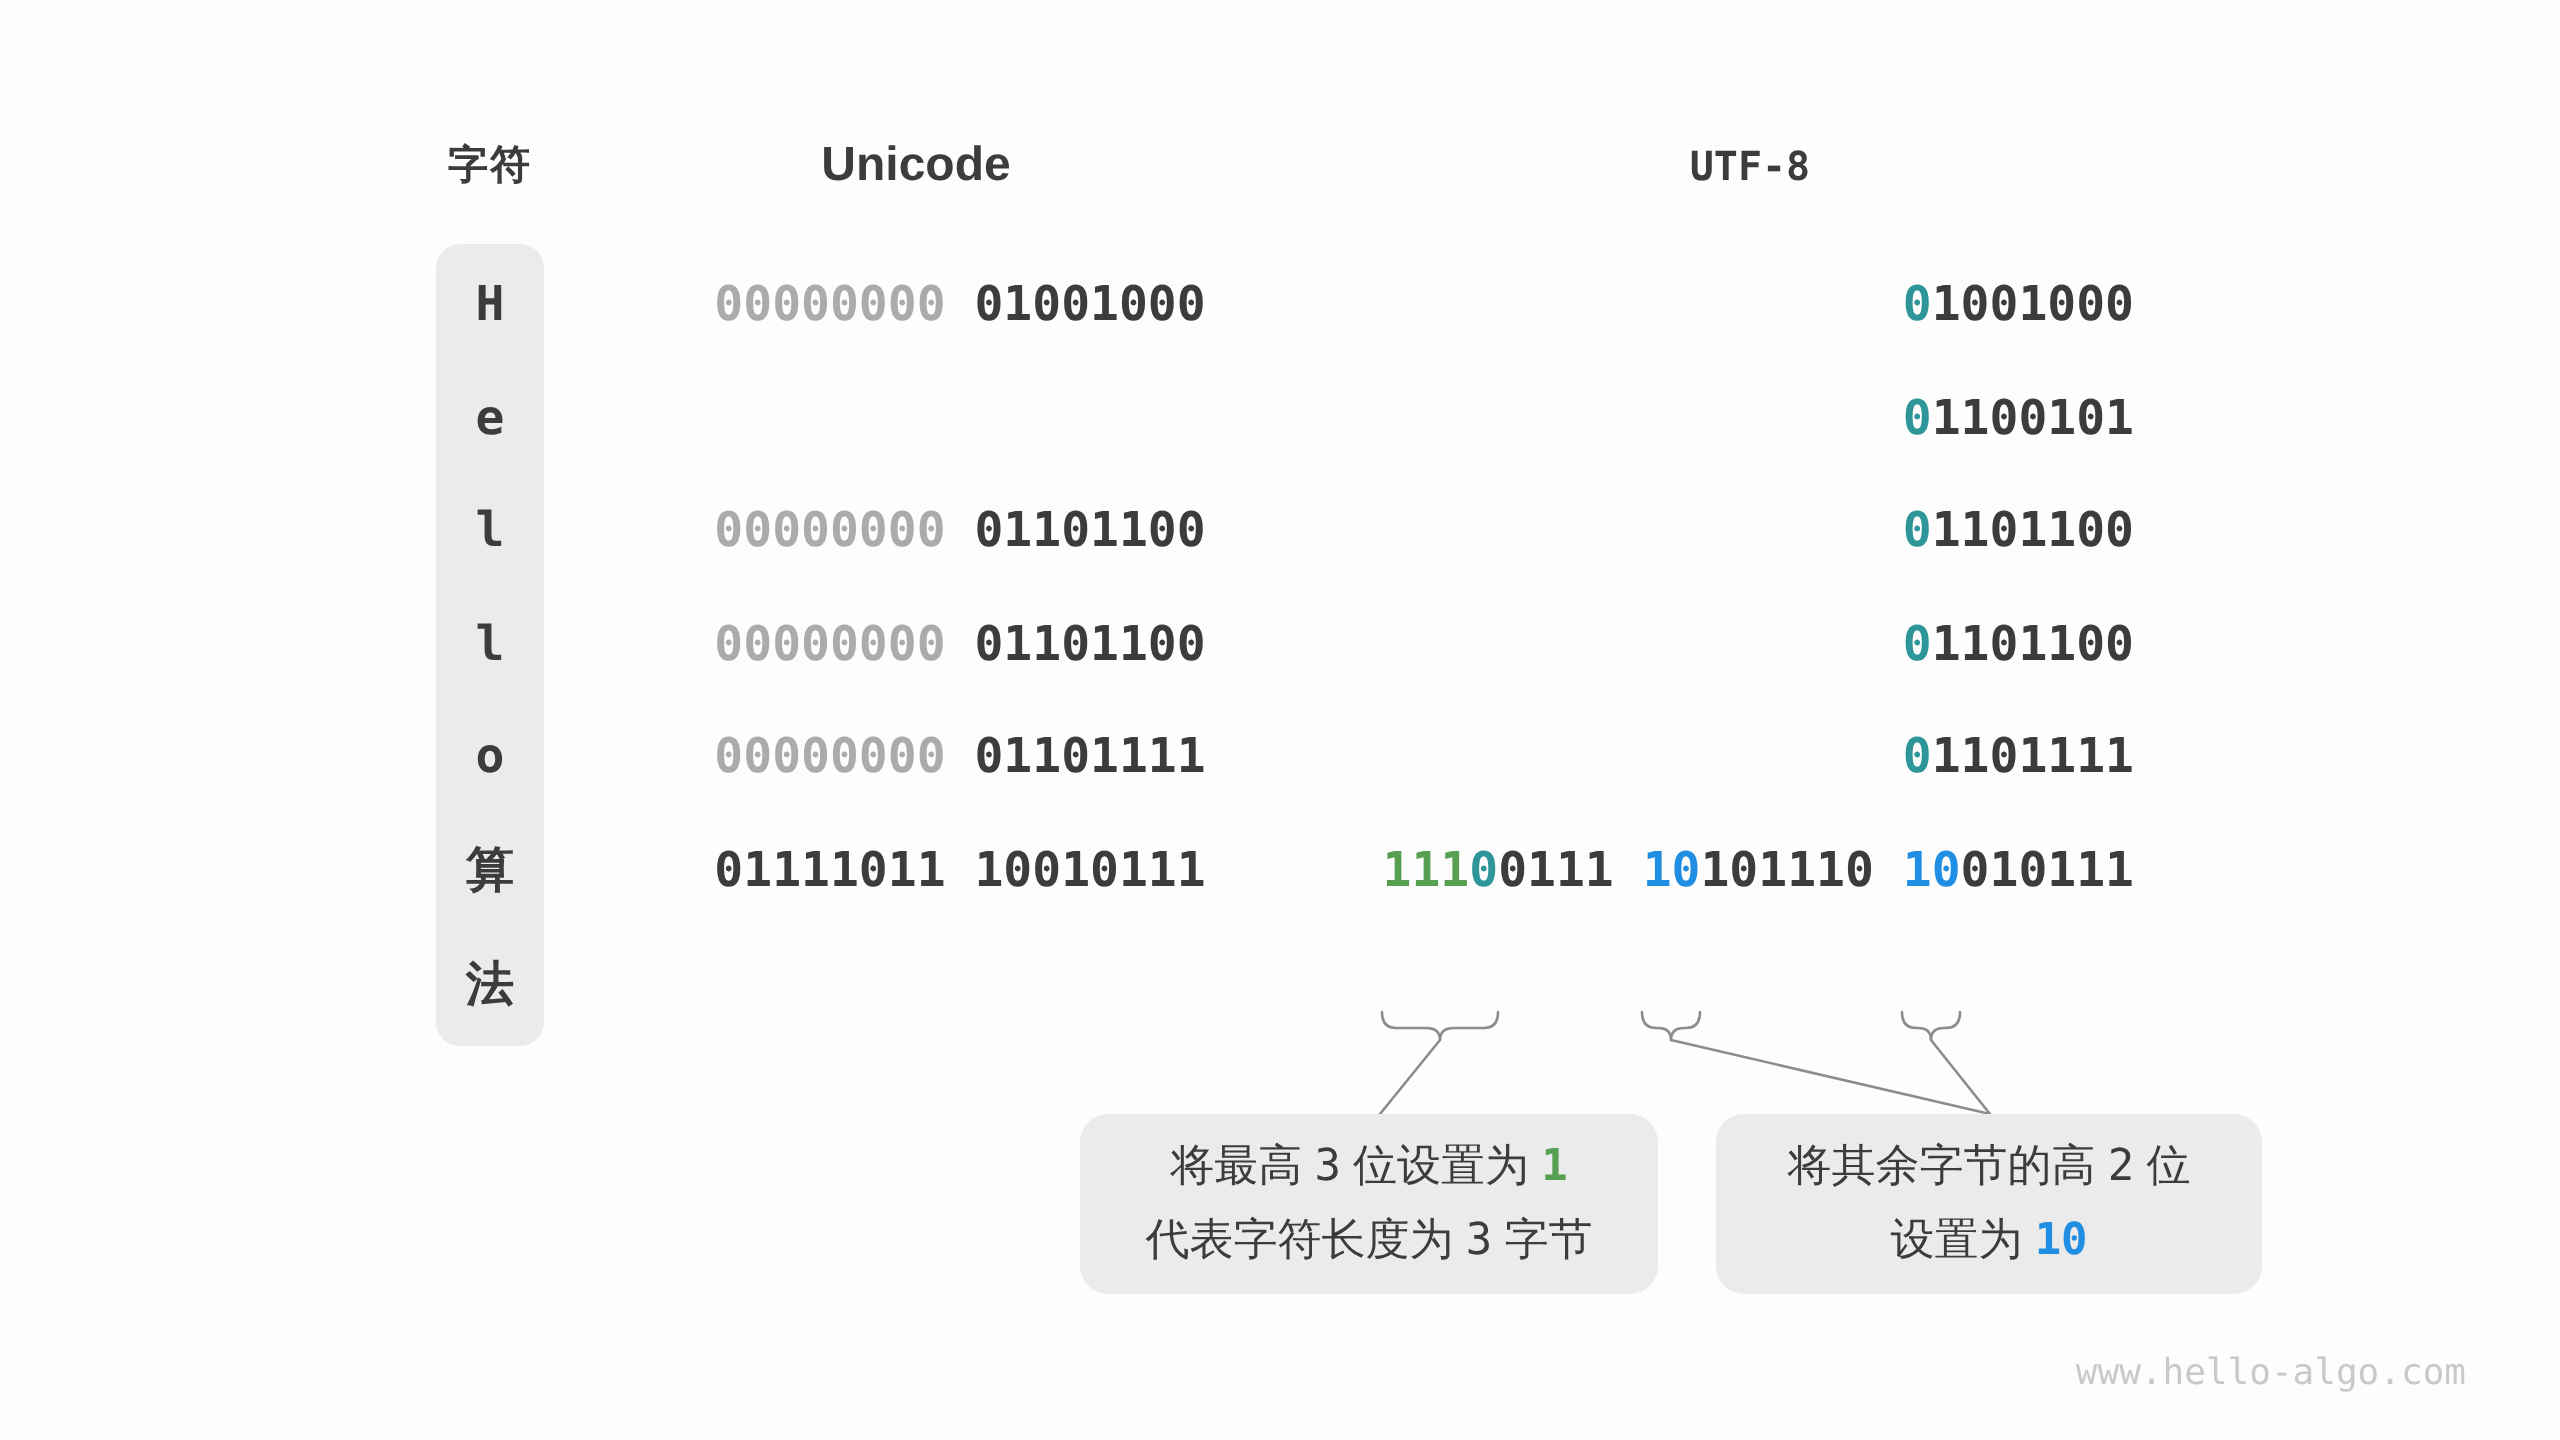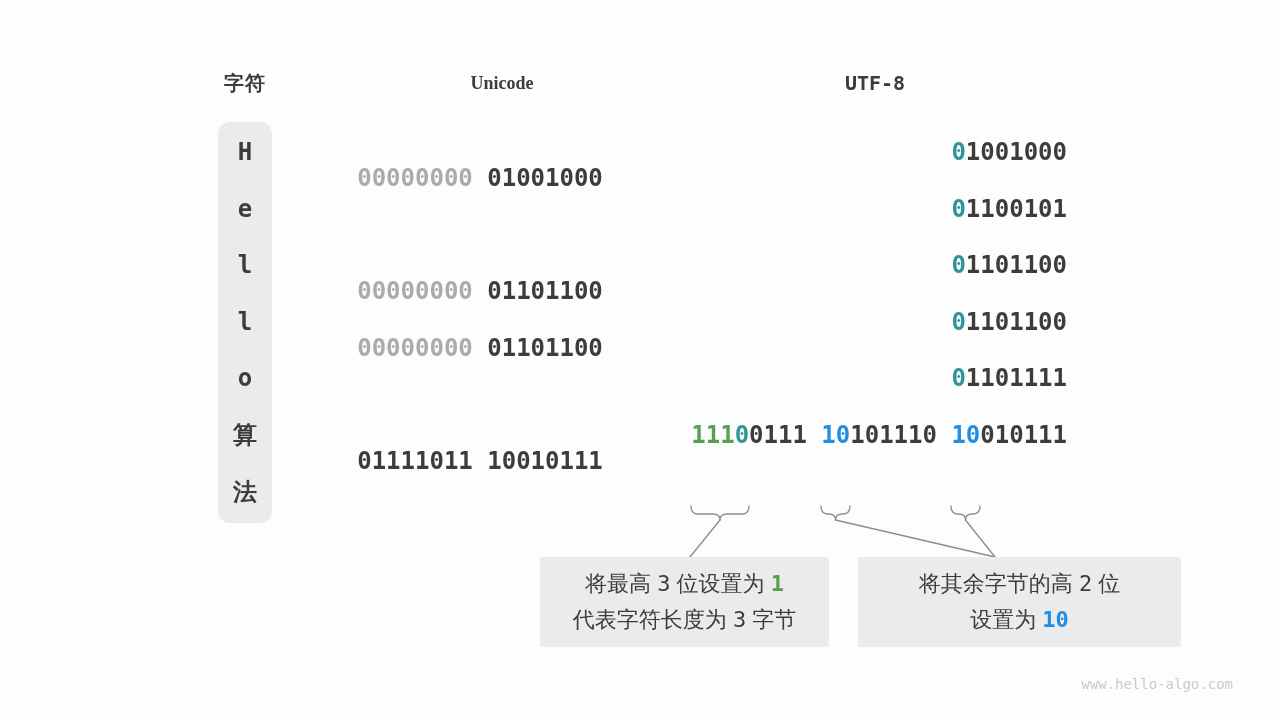--- a/index.html
+++ b/index.html
@@ -13,66 +13,66 @@
     font-family:"Liberation Sans", sans-serif;
   }
 
   
   .col-header{
     position:absolute; top:65px; height:36px; line-height:36px;
     transform:translateX(-50%); font-weight:bold; color:var(--dark);
     white-space:pre;
   }
   .hdr-char{ left:245px; font-size:20px; letter-spacing:1px;}
-  .hdr-unicode{ left:502px; font-size:18px; font-family:Liberation Serif, serif;}
+  .hdr-unicode{ left:458px; font-size:24px; font-family:Liberation Sans, sans-serif;}
   .hdr-utf8{ left:875px; font-size:20px; font-family:"DejaVu Sans Mono", monospace;}
 
   
   .char-col-bg{
     position:absolute; left:218px; top:122px; width:54px; height:401px;
     background:var(--panel); border-radius:12px;
   }
 
   
   .row{ position:absolute; left:0; width:1280px; height:36px; }
   .cell{
     position:absolute; height:36px; line-height:36px; font-size:24px;
     font-weight:bold; color:var(--dark); white-space:pre;
     font-family:"DejaVu Sans Mono", monospace;
   }
   .cell-char{ left:218px; width:54px; text-align:center; }
-  .cell-unicode{ left:480px; transform:translateX(-50%);margin-top:26px; }
+  .cell-unicode{ left:480px; transform:translateX(-50%); }
   .cell-utf8{ right:213px; text-align:right; }
 
   .c-dark{ color:var(--dark); }
   .c-muted{ color:var(--muted); }
   .c-green{ color:var(--green); }
   .c-teal{ color:var(--teal); }
   .c-blue{ color:var(--blue); }
 
   
   .overlay{ position:absolute; left:0; top:0; width:1280px; height:720px; pointer-events:none; }
   .overlay path{ fill:none; stroke:var(--line); stroke-width:1.3; stroke-linecap:round; stroke-linejoin:round; }
 
   
   .callout{
     position:absolute; top:557px; height:90px; background:var(--panel);
-    border-radius:2px; display:flex; flex-direction:column;
+    border-radius:14px; display:flex; flex-direction:column;
     justify-content:center; align-items:center;
     font-size:22px; line-height:36px; color:var(--dark); white-space:pre;
   }
   .callout-1{ left:540px; width:289px; }
-  .callout-2{ left:858px; width:323px; }
+  .callout-2{ left:858px; width:273px; }
   .callout-line{ text-align:center; }
   .num{ font-family:"DejaVu Sans Mono", monospace; }
   .num.c-green, .num.c-blue{ font-weight:bold; }
 
   
   .watermark{
-    position:absolute; right:47px; top:676px; font-size:14px;
+    position:absolute; right:47px; top:676px; font-size:18px;
     color:var(--wm); font-family:"DejaVu Sans Mono", monospace;
   }
 </style>
 </head>
 <body>
 
 <div class="canvas" style="background: rgb(253, 253, 253);">
 
   <div class="col-header hdr-char">字符</div>
   <div class="col-header hdr-unicode">Unicode</div>
@@ -95,20 +95,21 @@
         <div class="cell cell-unicode"><span class="seg c-muted">00000000</span> <span class="seg c-dark">01101100</span></div>
         <div class="cell cell-utf8"><span class="byte"><span class="seg c-teal">0</span><span class="seg c-dark">1101100</span></span></div>
       </div>
       <div class="row" style="top: 304px;">
         <div class="cell cell-char">l</div>
         <div class="cell cell-unicode"><span class="seg c-muted">00000000</span> <span class="seg c-dark">01101100</span></div>
         <div class="cell cell-utf8"><span class="byte"><span class="seg c-teal">0</span><span class="seg c-dark">1101100</span></span></div>
       </div>
       <div class="row" style="top: 360px;">
         <div class="cell cell-char">o</div>
+        <div class="cell cell-unicode"><span class="seg c-muted">00000000</span> <span class="seg c-dark">01101111</span></div>
         <div class="cell cell-utf8"><span class="byte"><span class="seg c-teal">0</span><span class="seg c-dark">1101111</span></span></div>
       </div>
       <div class="row" style="top: 417px;">
         <div class="cell cell-char">算</div>
         <div class="cell cell-unicode"><span class="seg c-dark">01111011</span> <span class="seg c-dark">10010111</span></div>
         <div class="cell cell-utf8"><span class="byte"><span class="seg c-green">111</span><span class="seg c-teal">0</span><span class="seg c-dark">0111</span></span> <span class="byte"><span class="seg c-blue">10</span><span class="seg c-dark">101110</span></span> <span class="byte"><span class="seg c-blue">10</span><span class="seg c-dark">010111</span></span></div>
       </div>
       <div class="row" style="top: 474px;">
         <div class="cell cell-char">法</div>
       </div>

